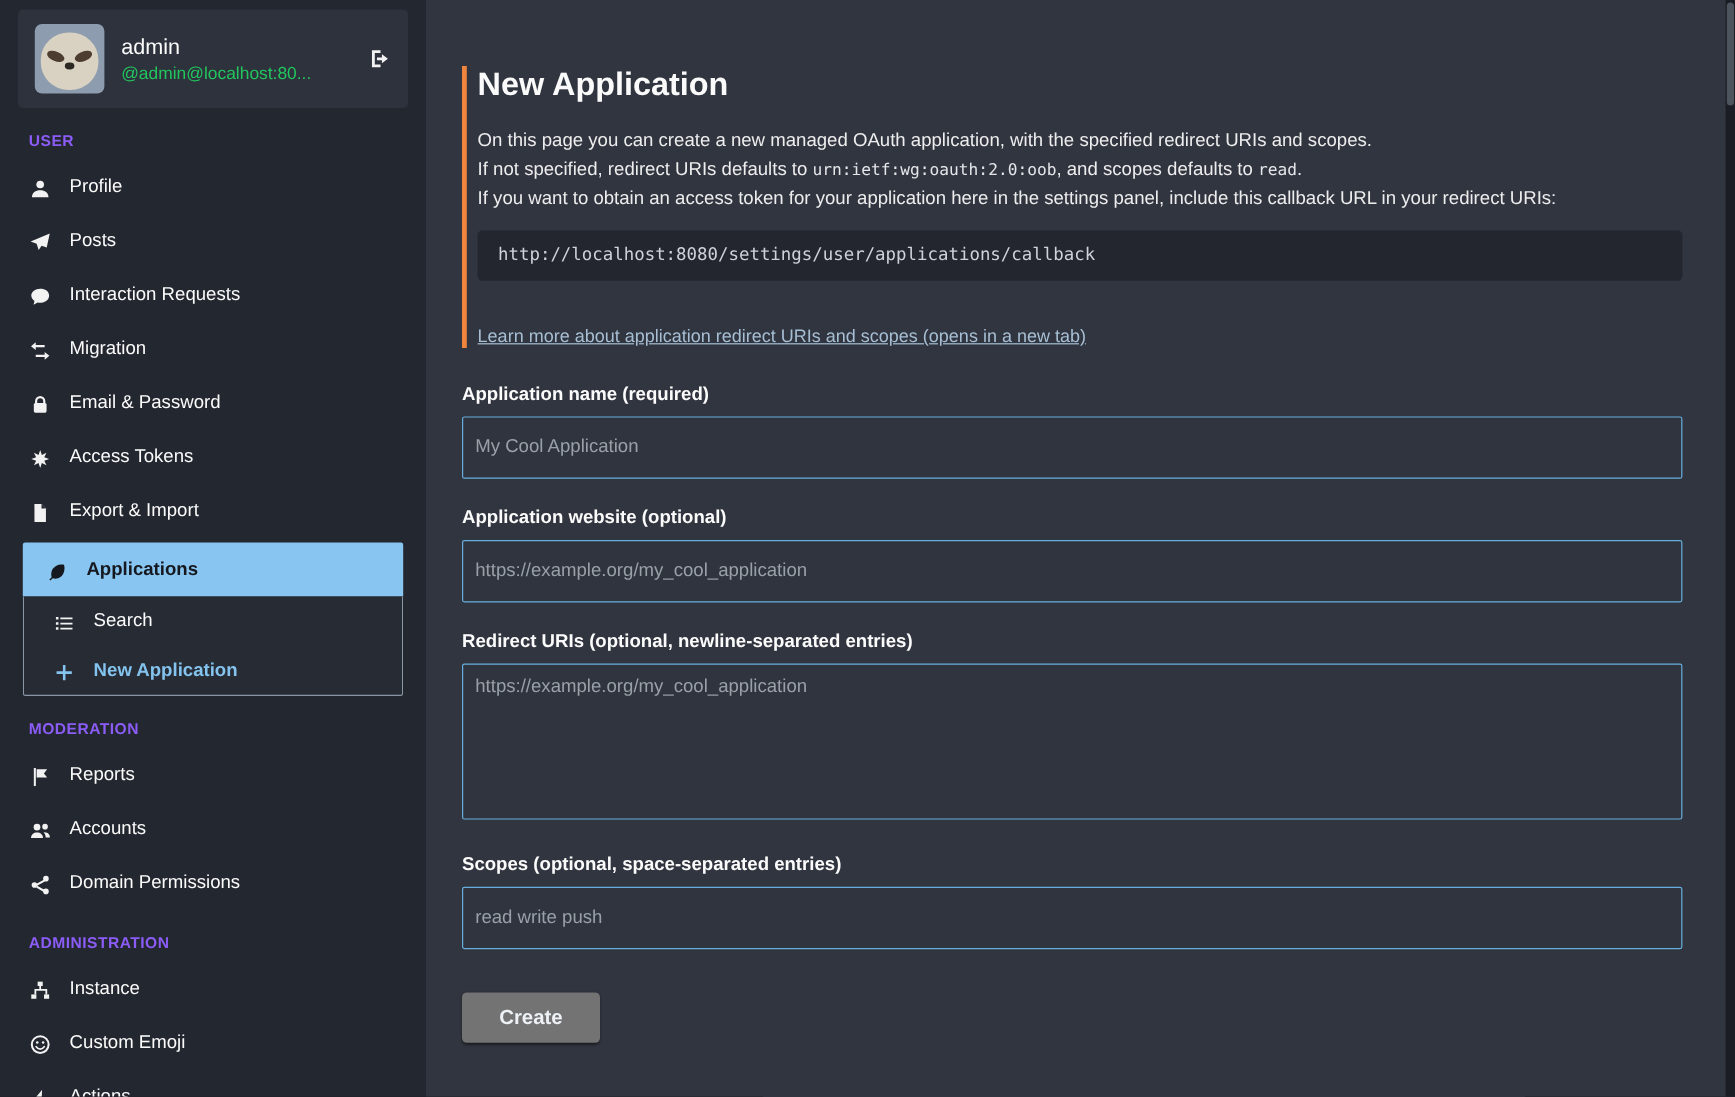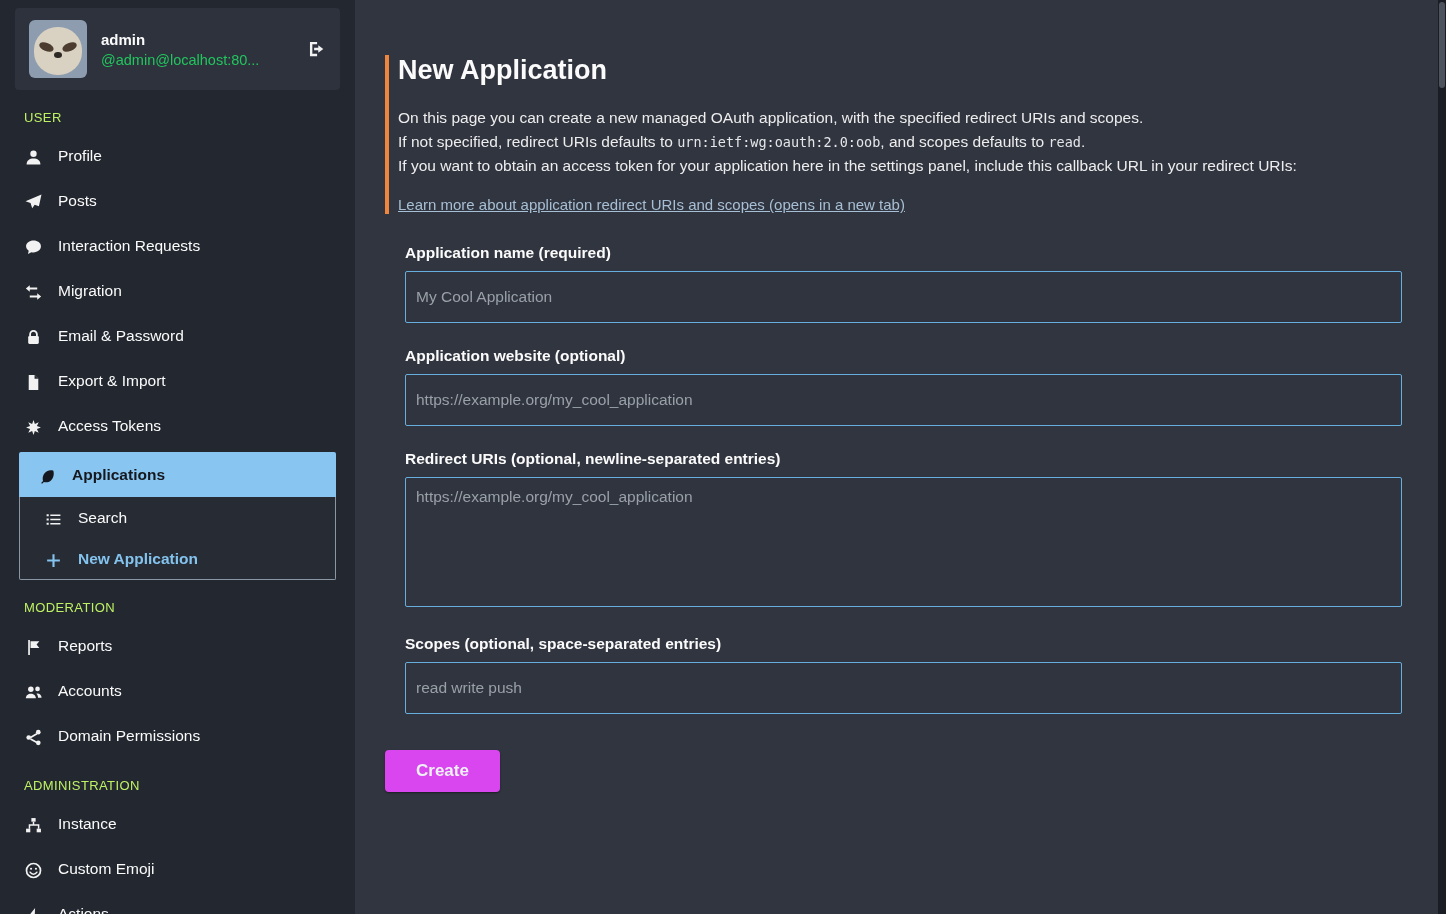--- a/index.html
+++ b/index.html
@@ -32,27 +32,27 @@
   }
   .sloth-face { position: absolute; left: 8%; top: 12%; width: 84%; height: 82%;
     background: #d9d2c2; border-radius: 48%; }
   .sloth-eye { position: absolute; width: 26%; height: 13%; background: #4d3d31;
     border-radius: 50%; }
   .sloth-eye.left { left: 17%; top: 40%; transform: rotate(22deg); }
   .sloth-eye.right { left: 57%; top: 40%; transform: rotate(-22deg); }
   .sloth-nose { position: absolute; width: 13%; height: 10%; background: #2c2824;
     border-radius: 50%; left: 43.5%; top: 55%; }
   .user-info { flex: 1; min-width: 0; }
-  .user-name { font-weight: bold; font-size: 15px; margin-bottom: 4px; }
+  .user-name { font-weight: normal; font-size: 18px; margin-bottom: 4px; }
   .user-handle { font-size: 14.5px; color: #22c55e; white-space: nowrap;
     overflow: hidden; text-overflow: ellipsis; }
   .logout-btn { color: #c6d2df; flex: none; cursor: pointer; display: flex; align-items: center; }
 
   .section-label {
-    color: #bef264; font-weight: normal; font-size: 13px; letter-spacing: .03em;
+    color: #8b5cf6; font-weight: bold; font-size: 13px; letter-spacing: .03em;
     margin: 20px 15px 8px 24px;
   }
   .nav-item {
     display: flex; align-items: flex-end; gap: 15px;
     padding: 12px 15px 12px 24px;
     font-size: 15.5px; line-height: 21px; cursor: pointer;
   }
   .icon { width: 19px; display: inline-flex; justify-content: center; align-items: center;
     color: #f2f2f2; flex: none; }
   .icon svg { display: block; }
@@ -96,40 +96,40 @@
     font-family: "DejaVu Sans Mono", monospace;
     font-size: 14.5px; color: #ced3d9;
     white-space: nowrap; overflow: hidden;
   }
   .learn-link {
     display: inline-block; margin-top: 18px;
     color: #a7bfd5; font-size: 15px;
     text-decoration: underline; cursor: pointer;
   }
 
-  .form-group { margin-bottom: 24px; margin-left: 20px; }
+  .form-group { margin-bottom: 24px; }
   .form-label { font-weight: bold; font-size: 15.5px; margin-bottom: 9px; }
   .text-input, .text-area {
     width: 100%;
     background: #30343e;
     border: 1px solid #67aede;
     border-radius: 2px;
     color: #ffffff;
     font-family: "Liberation Sans", sans-serif;
     font-size: 15.5px;
     padding: 8px 10px;
     outline: none;
   }
   .text-input { height: 52px; }
   .text-area { height: 130px; resize: none; line-height: 22px; }
   .text-input::placeholder, .text-area::placeholder { color: #99a0a8; opacity: 1; }
 
   .create-btn {
     margin-top: 12px;
-    background: #d946ef; border: none; border-radius: 4px;
+    background: #737373; border: none; border-radius: 4px;
     color: #eef1f5; font-weight: bold; font-size: 17px;
     font-family: "Liberation Sans", sans-serif;
     padding: 11px 31px; cursor: pointer;
     box-shadow: 0 1px 2px rgba(0,0,0,.45);
   }
 
   
   .scrollbar-track {
     position: absolute; right: 0; top: 0; width: 8px; height: 100%;
     background: #1a1d23;
@@ -210,34 +210,34 @@
           <path d="M4.8 6.5V5a3.2 3.2 0 0 1 6.4 0v1.5" fill="none" stroke="currentColor" stroke-width="1.7"></path>
           <rect x="3" y="6.5" width="10" height="7.5" rx="1.2"></rect>
         </svg>
     </span>
     <span>Email &amp; Password</span>
   </div>
 
   <div class="nav-item">
     <span class="icon">
       <svg width="17" height="17" viewBox="0 0 16 16" fill="currentColor">
+          <path d="M15 8 11.2 9.3l1.7 3.6-3.6-1.7L8 15 6.7 11.2 3.1 12.9l1.7-3.6L1 8l3.8-1.3-1.7-3.6 3.6 1.7L8 1l1.3 3.8 3.6-1.7-1.7 3.6z"></path>
+        </svg>
+    </span>
+    <span>Access Tokens</span>
+  </div>
+
+  <div class="nav-item">
+    <span class="icon">
+      <svg width="17" height="17" viewBox="0 0 16 16" fill="currentColor">
           <path d="M3.5 1H9l3.5 3.5V15h-9z"></path>
           <path d="M9 1v3.5h3.5z" fill="#23272f"></path>
         </svg>
     </span>
     <span>Export &amp; Import</span>
-  </div>
-
-  <div class="nav-item">
-    <span class="icon">
-      <svg width="17" height="17" viewBox="0 0 16 16" fill="currentColor">
-          <path d="M15 8 11.2 9.3l1.7 3.6-3.6-1.7L8 15 6.7 11.2 3.1 12.9l1.7-3.6L1 8l3.8-1.3-1.7-3.6 3.6 1.7L8 1l1.3 3.8 3.6-1.7-1.7 3.6z"></path>
-        </svg>
-    </span>
-    <span>Access Tokens</span>
   </div>
 
   <div class="app-group">
     <div class="nav-item active">
       <span class="icon">
         <svg width="17" height="17" viewBox="0 0 16 16" fill="currentColor">
             <path d="M13.5 2.5c-3.5-1-7 .5-8.8 3.2-1.3 2-1.5 4.6-.9 6.6L2 14l.9.9 1.7-1.8c2.1.6 4.6.3 6.4-1.2 2.5-2 3.5-5.9 2.5-9.4z"></path>
           </svg>
       </span>
       <span>Applications</span>
@@ -339,20 +339,21 @@
 
   <header class="page-header">
     <h1 class="page-title">New Application</h1>
 
     <p class="intro-line">On this page you can create a new managed OAuth application, with the specified redirect URIs and scopes.</p>
 
     <p class="intro-line"><span>If not specified, redirect URIs defaults to </span><code class="inline-code">urn:ietf:wg:oauth:2.0:oob</code><span>, and scopes defaults to </span><code class="inline-code">read</code><span>.</span></p>
 
     <p class="intro-line">If you want to obtain an access token for your application here in the settings panel, include this callback URL in your redirect URIs:</p>
 
+    <div class="code-block">http://localhost:8080/settings/user/applications/callback</div>
 
     <a class="learn-link">Learn more about application redirect URIs and scopes (opens in a new tab)</a>
   </header>
 
   <form>
 
     <div class="form-group">
       <div class="form-label">Application name (required)</div>
       <input type="text" class="text-input" placeholder="My Cool Application" style="">
     </div>

